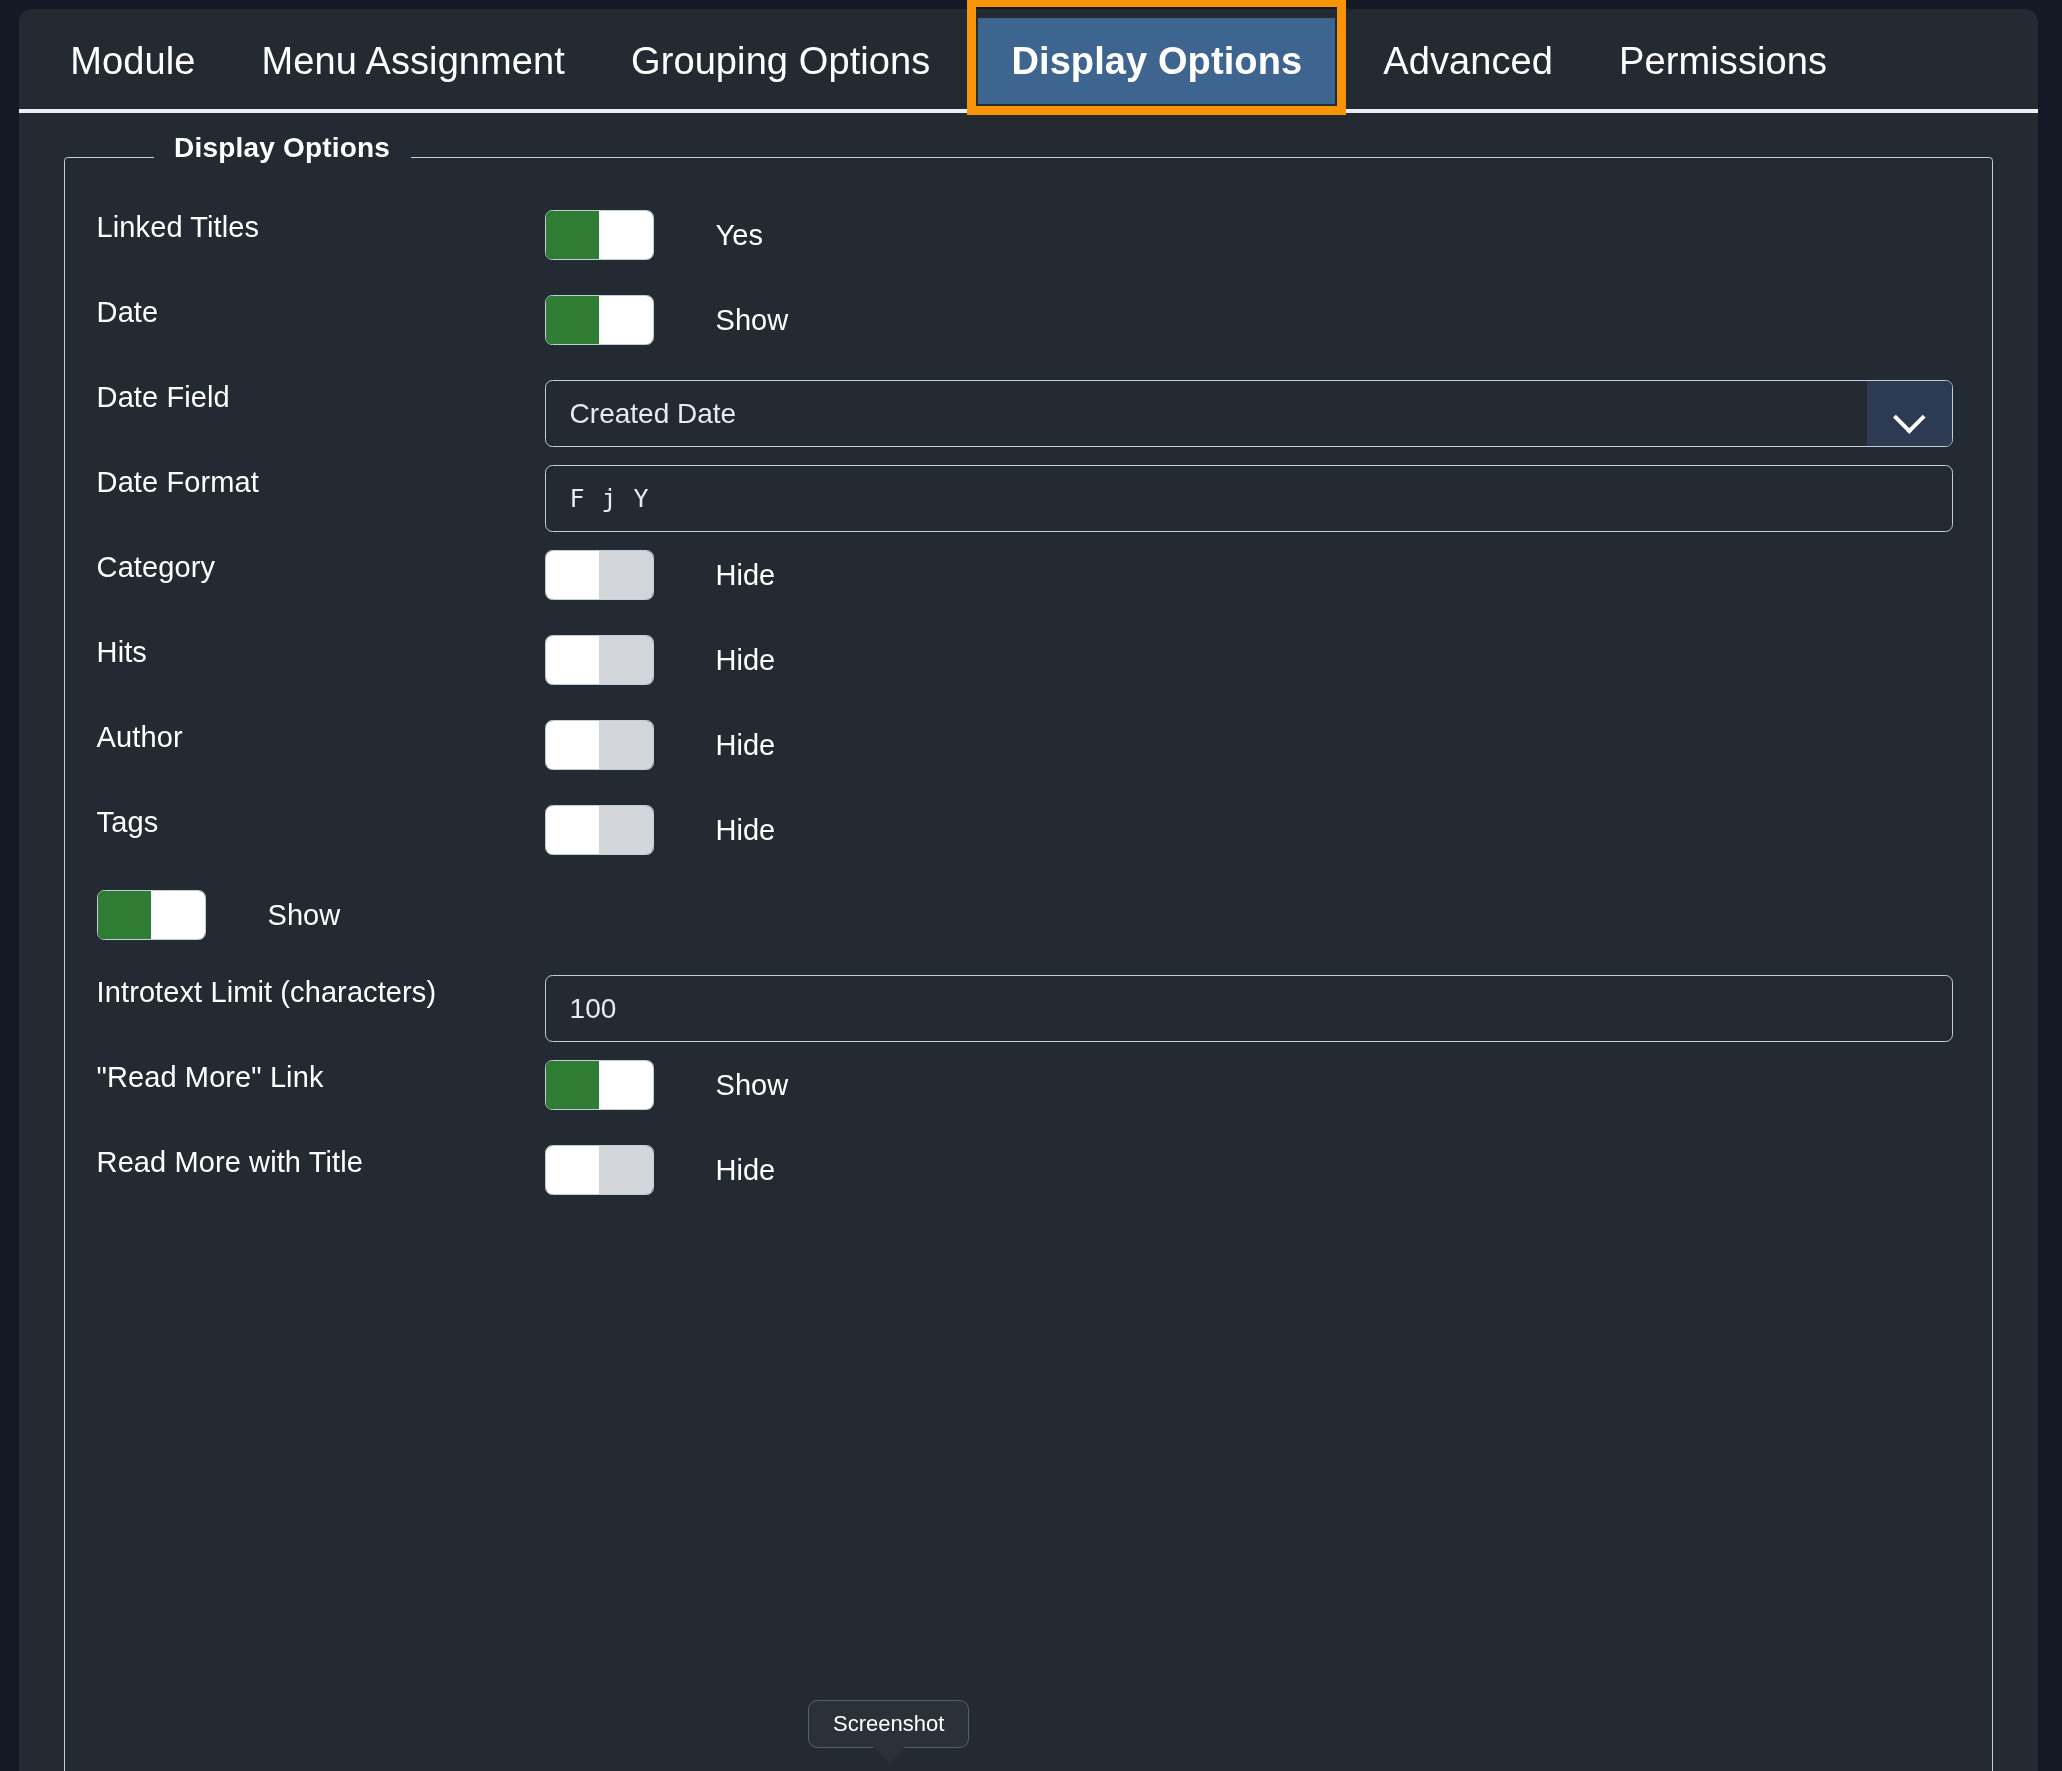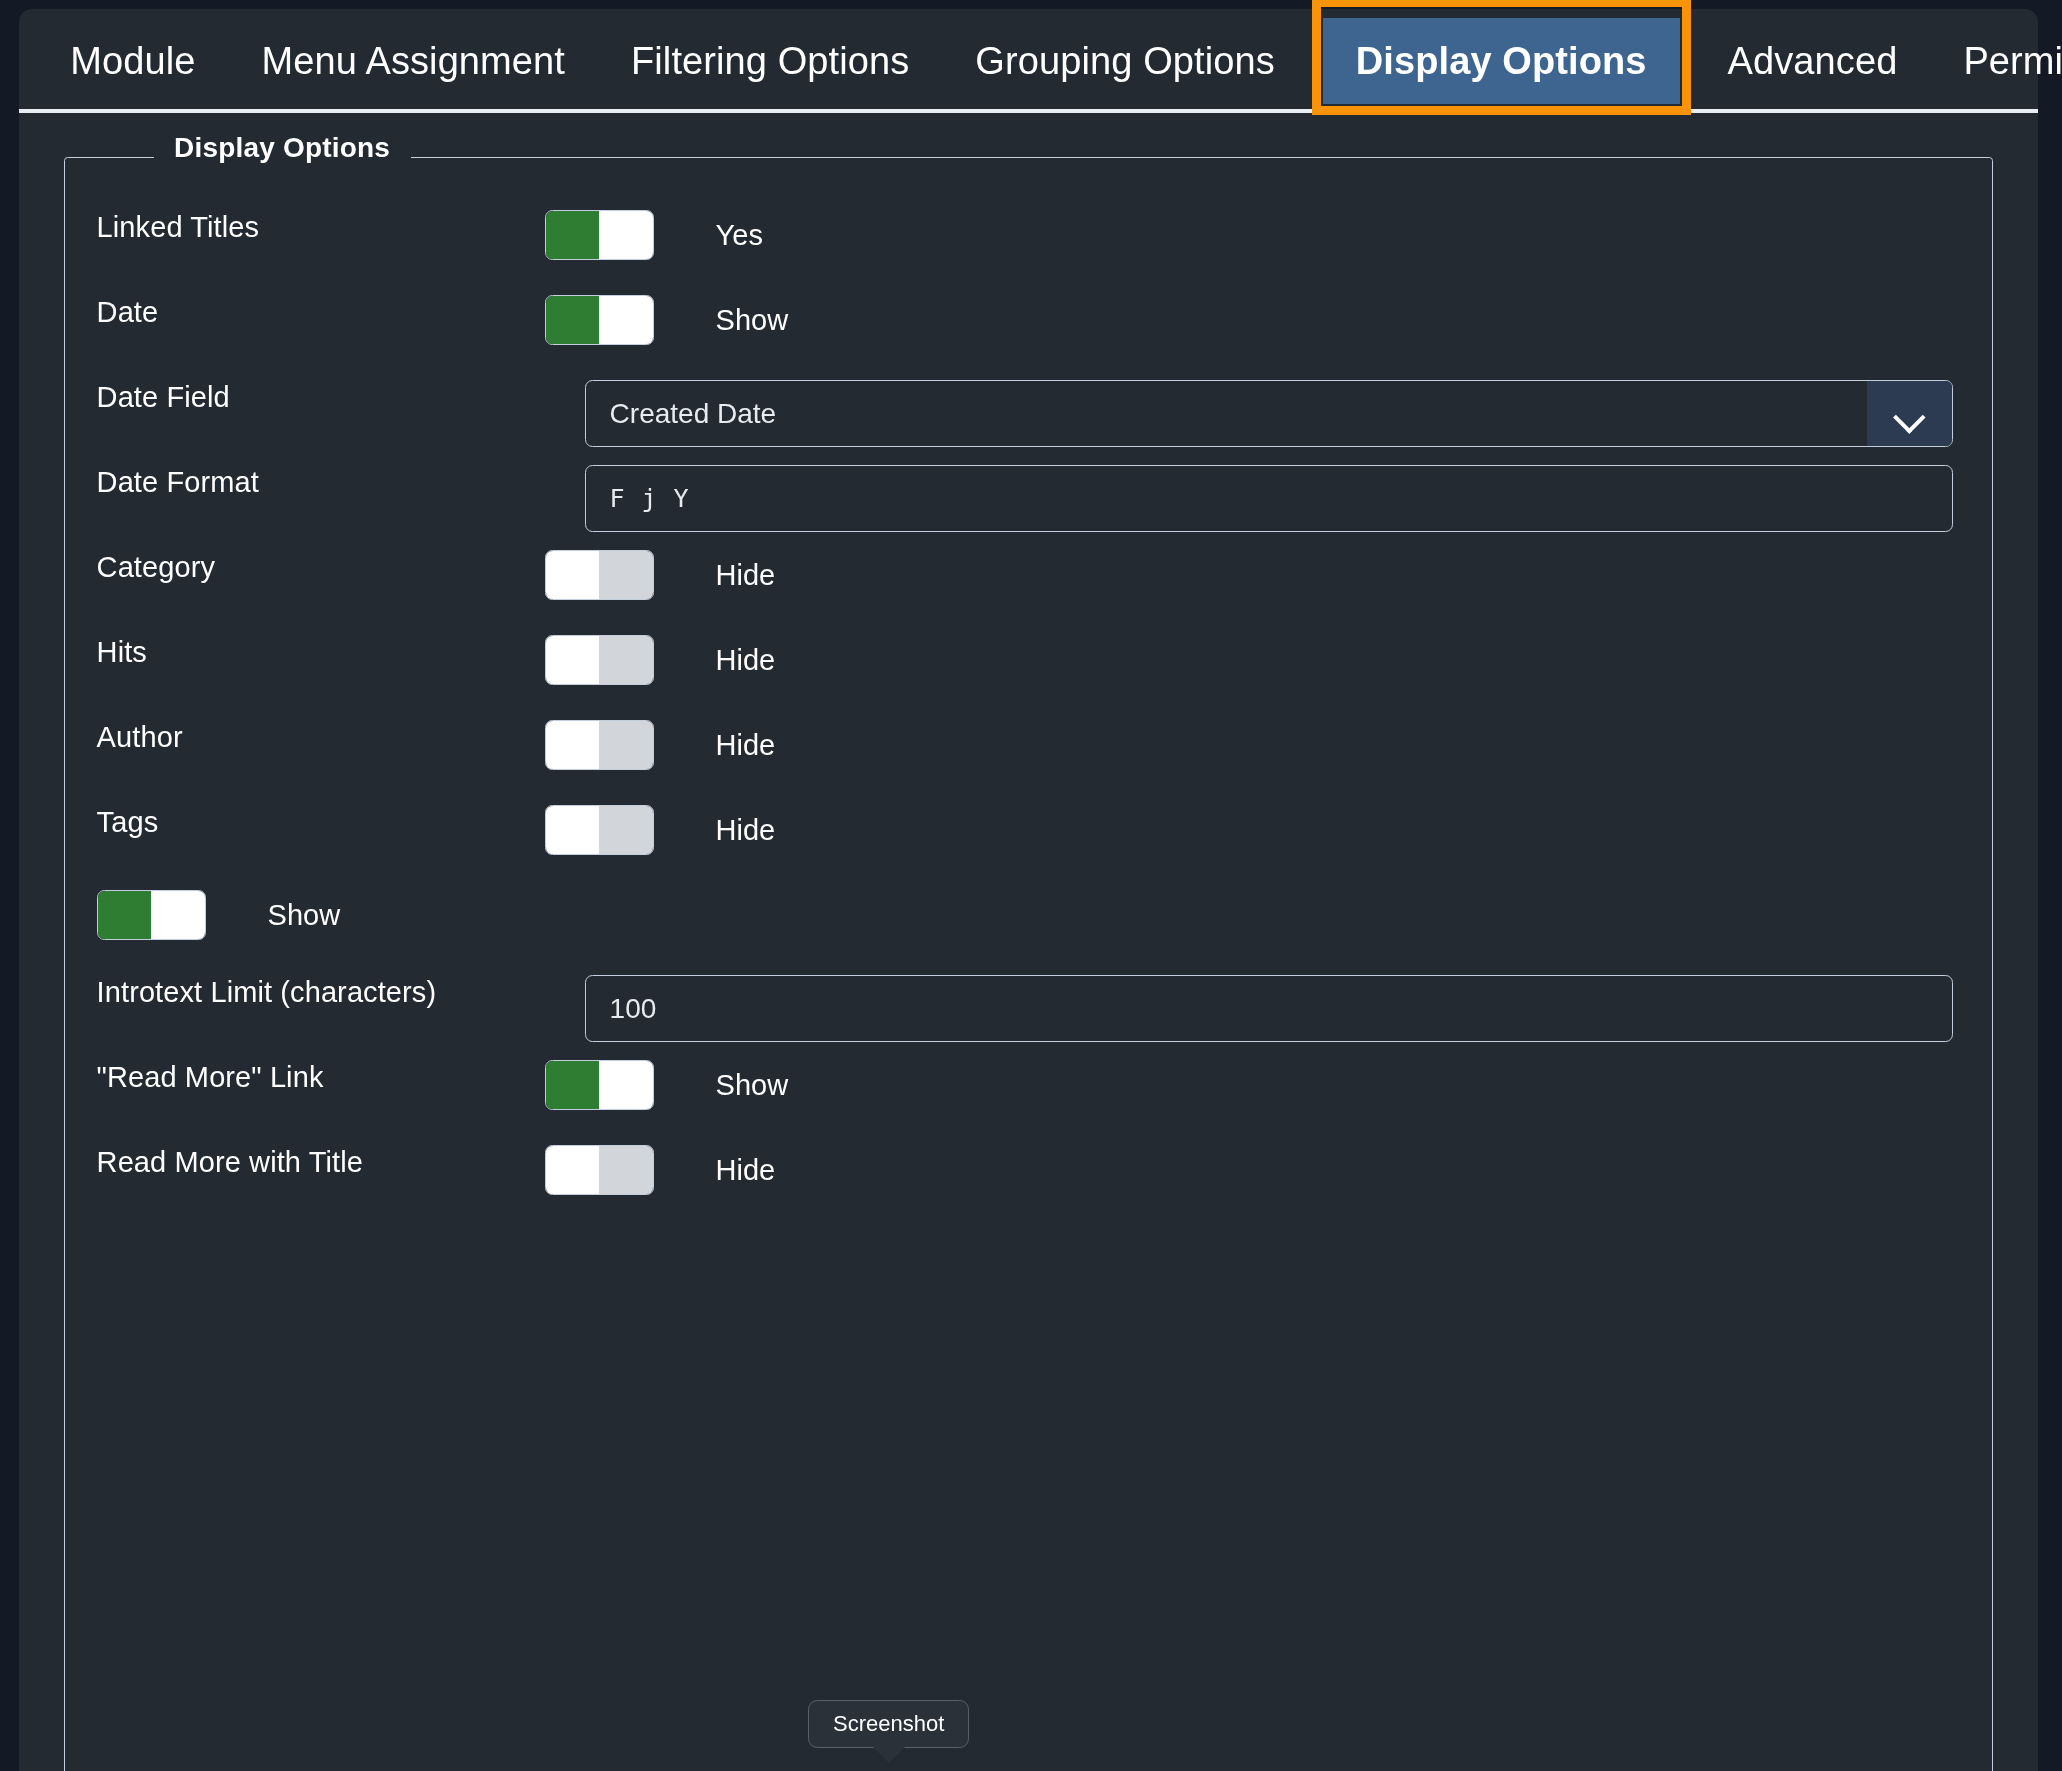--- a/index.html
+++ b/index.html
@@ -158,21 +158,20 @@
   
   .field {
     flex: 1 1 auto;
     height: 67px;
     background: #242a31;
     border: 1.9px solid #c3cedd;
     border-radius: 7.4px;
     display: flex;
     align-items: center;
     overflow: hidden;
-    margin-left: 40px;
   }
   .field .value {
     flex: 1 1 auto;
     padding: 0 24px;
     color: #e7ebef;
     font-size: 28px;
     white-space: nowrap;
     overflow: hidden;
   }
   .field .value.mono {
@@ -236,21 +235,20 @@
 </head>
 <body>
 
 <div id="app">
 
   <div class="panel">
 
     <div class="tabbar">
         <div class="tab"><span>Module</span></div>
         <div class="tab"><span>Menu Assignment</span></div>
-        <div class="tab"><span>Filtering Options</span></div>
         <div class="tab"><span>Grouping Options</span></div>
         <div class="tab active"><span>Display Options</span></div>
         <div class="tab"><span>Advanced</span></div>
         <div class="tab"><span>Permissions</span></div>
       </div>
 
     <div class="fieldset">
       <div class="legend">Display Options</div>
 
       <div class="form">

